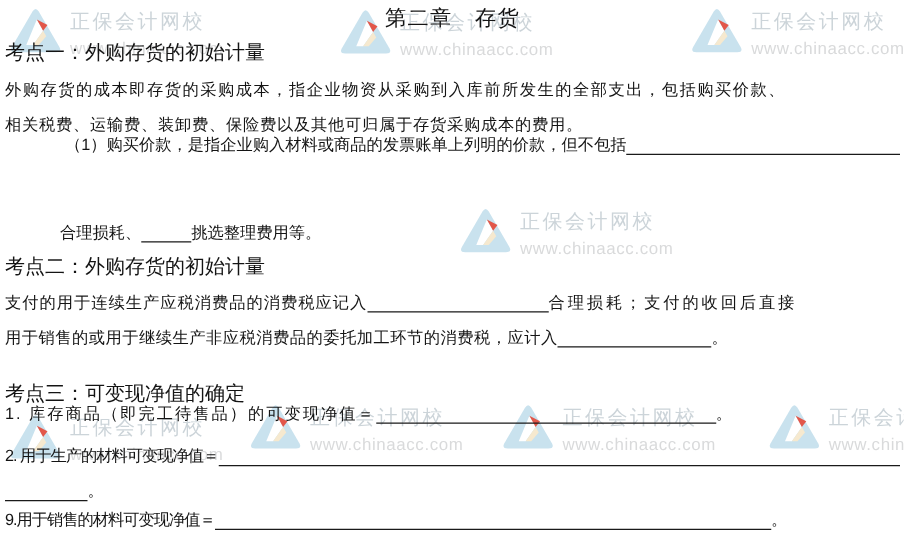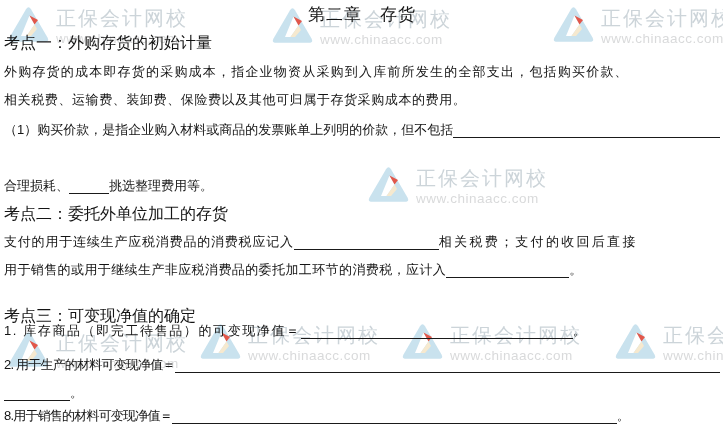--- a/index.html
+++ b/index.html
@@ -16,21 +16,21 @@
   .wm{
     position:absolute;
     display:flex;
     align-items:flex-start;
     z-index:0;
     pointer-events:none;
   }
   .wm-logo{display:block;width:41px;height:38px;}
   .wm-texts{display:flex;flex-direction:column;margin-left:7px;padding-top:2px;}
   .wm-brand{
-    font-size:20px;line-height:20px;
+    font-size:16px;line-height:20px;
     color:#ccd4d9;letter-spacing:2px;white-space:nowrap;
   }
   .wm-url{
     font-size:13.5px;line-height:15px;margin-top:3px;
     color:#d9dadb;letter-spacing:0.5px;white-space:nowrap;
   }
   
   .line{
     position:absolute;left:4px;right:3px;
     display:flex;align-items:flex-end;
@@ -47,24 +47,24 @@
     border-bottom:1.5px solid #1a1a1a;
   }
   .blank.grow{flex:1 1 auto;}
   .t-title{font-weight:normal;font-size:17px;justify-content:center;letter-spacing:1px;}
   .t-head{font-weight:normal;font-size:16px;}
   
   #ln0{top:4px;}
   #ln1{top:32px;}
   #ln2{top:61px;letter-spacing:1.2px;}
   #ln3{top:89px;letter-spacing:0.6px;}
-  #ln4{top:119px;}
+  #ln4{top:105px;margin-left:48px;}
   #ln5{top:147px;}
   #ln5 .seg:last-child{letter-spacing:2.6px;}
-  #ln6{top:175px;}
+  #ln6{top:175px;margin-left:44px;}
   #ln7{top:203px;}
   #ln8{top:231px;}
   #ln8 .seg:first-child{letter-spacing:0.8px;text-align:right;}
   #ln8 .seg:last-child{letter-spacing:2.3px;}
   #ln9{top:259px;letter-spacing:0.4px;}
   #ln10{top:289px;margin-top:16px;}
   #ln11{top:320px;}
   #ln11 .seg:first-child{letter-spacing:1.6px;}
   #ln12{top:354px;}
   #ln12 .seg:first-child{letter-spacing:-0.8px;}
@@ -198,22 +198,22 @@
       </span>
     </div>
   </div>
 
   <div class="line t-title" id="ln0"><span class="seg">第二章　存货</span></div>
   <div class="line t-head" id="ln1"><span class="seg">考点一：外购存货的初始计量</span></div>
   <div class="line" id="ln2"><span class="seg">外购存货的成本即存货的采购成本，指企业物资从采购到入库前所发生的全部支出，包括购买价款、</span></div>
   <div class="line" id="ln3"><span class="seg">相关税费、运输费、装卸费、保险费以及其他可归属于存货采购成本的费用。</span></div>
   <div class="line" id="ln4"><span class="seg">（1）购买价款，是指企业购入材料或商品的发票账单上列明的价款，但不包括</span><span class="seg blank grow"></span></div>
   <div class="line" id="ln6"><span class="seg">合理损耗、</span><span class="seg blank" style="width: 40px;"></span><span class="seg">挑选整理费用等。</span></div>
-  <div class="line t-head" id="ln7"><span class="seg">考点二：委托外单位加工的存货</span></div>
-  <div class="line" id="ln8"><span class="seg">支付的用于连续生产应税消费品的消费税应记入</span><span class="seg blank" style="width: 145px;"></span><span class="seg">相关税费；支付的收回后直接</span></div>
+  <div class="line t-head" id="ln7"><span class="seg">考点二：外购存货的初始计量</span></div>
+  <div class="line" id="ln8"><span class="seg">支付的用于连续生产应税消费品的消费税应记入</span><span class="seg blank" style="width: 145px;"></span><span class="seg">合理损耗；支付的收回后直接</span></div>
   <div class="line" id="ln9"><span class="seg">用于销售的或用于继续生产非应税消费品的委托加工环节的消费税，应计入</span><span class="seg blank" style="width: 123px;"></span><span class="seg">。</span></div>
   <div class="line t-head" id="ln10"><span class="seg">考点三：可变现净值的确定</span></div>
   <div class="line" id="ln11"><span class="seg">1. 库存商品（即完工待售品）的可变现净值＝</span><span class="seg blank" style="width: 272px;"></span><span class="seg">。</span></div>
   <div class="line" id="ln12"><span class="seg">2. 用于生产的材料可变现净值＝</span><span class="seg blank grow"></span></div>
   <div class="line" id="ln13"><span class="seg blank" style="width: 66px;"></span><span class="seg">。</span></div>
-  <div class="line" id="ln14"><span class="seg">8.用于销售的材料可变现净值＝</span><span class="seg blank" style="width: 445px;"></span><span class="seg">。</span></div>
+  <div class="line" id="ln14"><span class="seg">9.用于销售的材料可变现净值＝</span><span class="seg blank" style="width: 445px;"></span><span class="seg">。</span></div>
 
 </div>
 
 </body></html>

